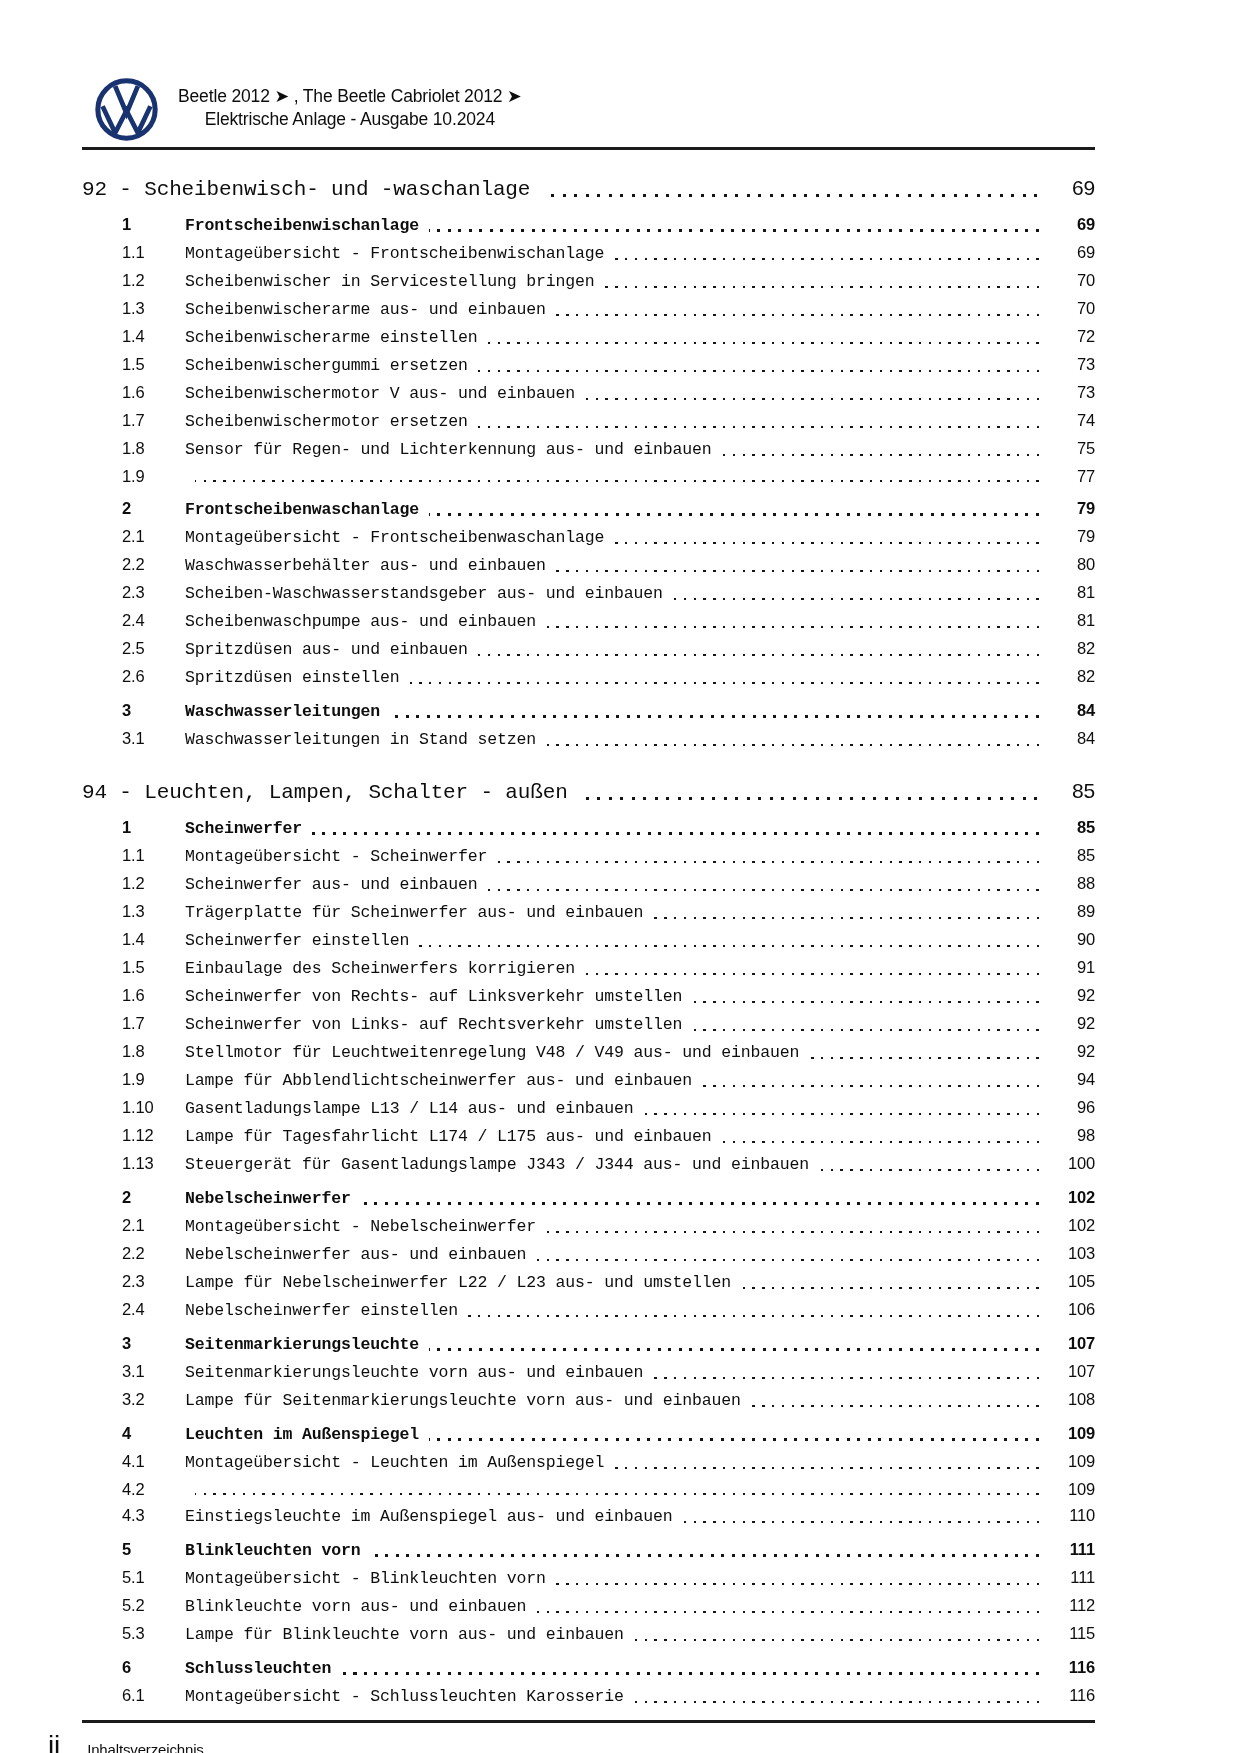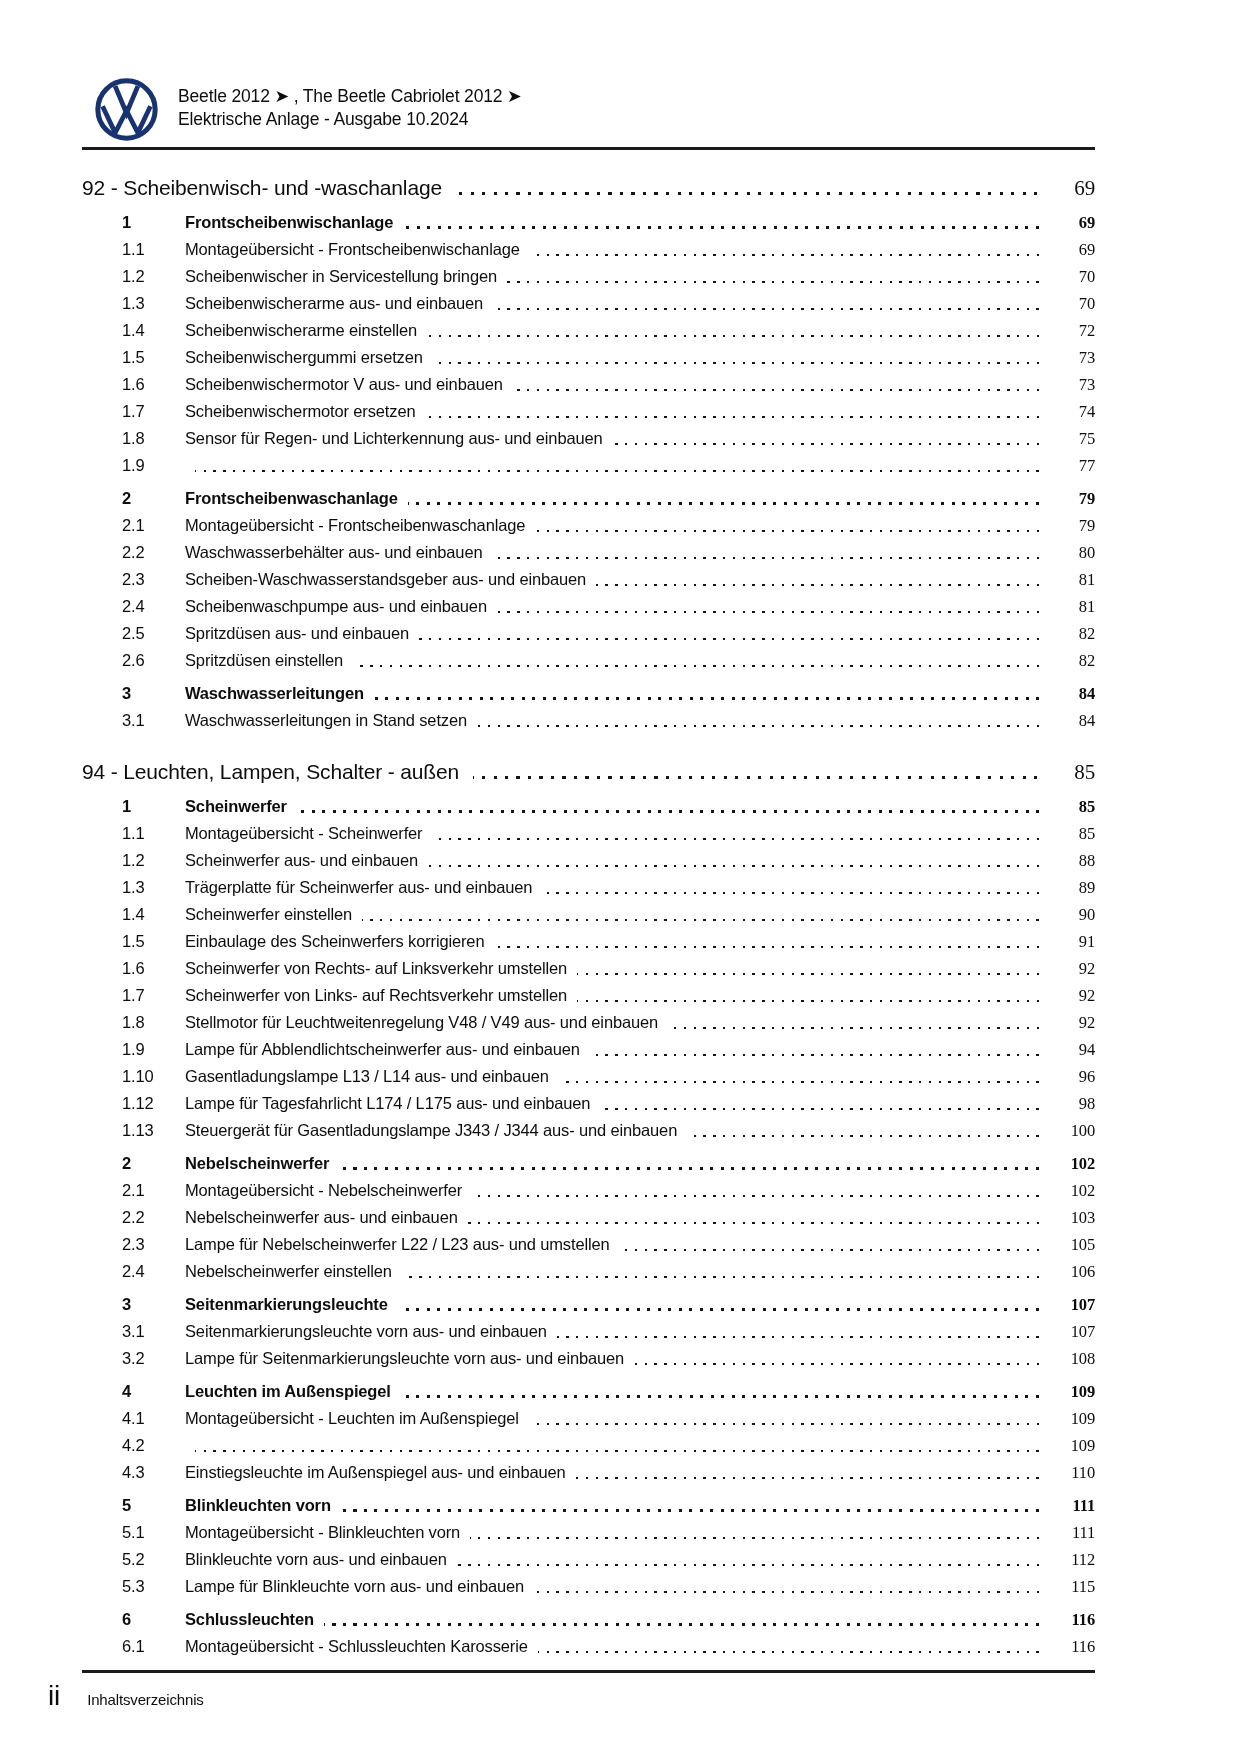--- a/index.html
+++ b/index.html
@@ -6,50 +6,50 @@
   body {
     width: 1240px; height: 1753px; overflow: hidden; position: relative;
     font-family: "Liberation Sans", "DejaVu Sans", sans-serif;
     color: #0d0d0d; letter-spacing: -0.15px;
   }
   .page { position: absolute; inset: 0; background: #ffffff; }
 
   
   .header { display: flex; align-items: flex-start; gap: 20px; margin: 78px 0 0 95px; }
   .logo { width: 63px; height: 63px; flex: 0 0 auto; }
-  .header-text { font-size: 17.5px; line-height: 23px; padding-top: 7px; }
+  .header-text { font-size: 17.5px; line-height: 23px; padding-top: 7px; text-align: center; }
   .rule { height: 3px; background: #1b1b1b; margin-left: 82px; width: 1013px; }
   .header-rule { margin-top: 6px; }
 
   
   .toc { margin-left: 82px; width: 1013px; }
   .chapter-heading {
     display: flex; align-items: baseline;
     font-size: 21px; line-height: 30px;
     margin-top: 23px; margin-bottom: 6px; white-space: nowrap;
   }
   .chapter-heading .leader {
     height: 3px; margin: 0 16px 8px 14px;
     background-image: repeating-linear-gradient(to left, #151515 0, #151515 3px, transparent 3px, transparent 11.5px);
   }
   .chapter-heading .page-num { min-width: 42px; }
 
   .entry { display: flex; align-items: baseline; font-size: 16.5px; line-height: 26px; }
   .entry.bold { font-weight: bold; margin-top: 6px; }
   .num { flex: 0 0 auto; margin-left: 40px; width: 63px; }
-  .title { flex: 0 0 auto; white-space: nowrap; }
+  .title { flex: 0 0 auto; white-space: nowrap; font-family: Liberation Mono, monospace; }
   .leader {
     flex: 1 1 auto; align-self: flex-end; height: 2.5px; margin: 0 14px 7px 10px;
     background-image: repeating-linear-gradient(to left, #151515 0, #151515 2.5px, transparent 2.5px, transparent 9.8px);
   }
   .entry.bold .leader {
     height: 3px;
     background-image: repeating-linear-gradient(to left, #151515 0, #151515 3px, transparent 3px, transparent 10.5px);
   }
-  .page-num { flex: 0 0 auto; min-width: 42px; text-align: right; font-family: Liberation Serif, serif; }
+  .page-num { flex: 0 0 auto; min-width: 42px; text-align: right; }
 
   
   .footer-rule { margin-top: 10px; }
   .footer { display: flex; align-items: baseline; gap: 27px; margin: 8px 0 0 48px; }
   .footer-roman { font-size: 28px; line-height: 30px; }
   .footer-label { font-size: 15px; }
 </style>
 </head>
 <body>
 

